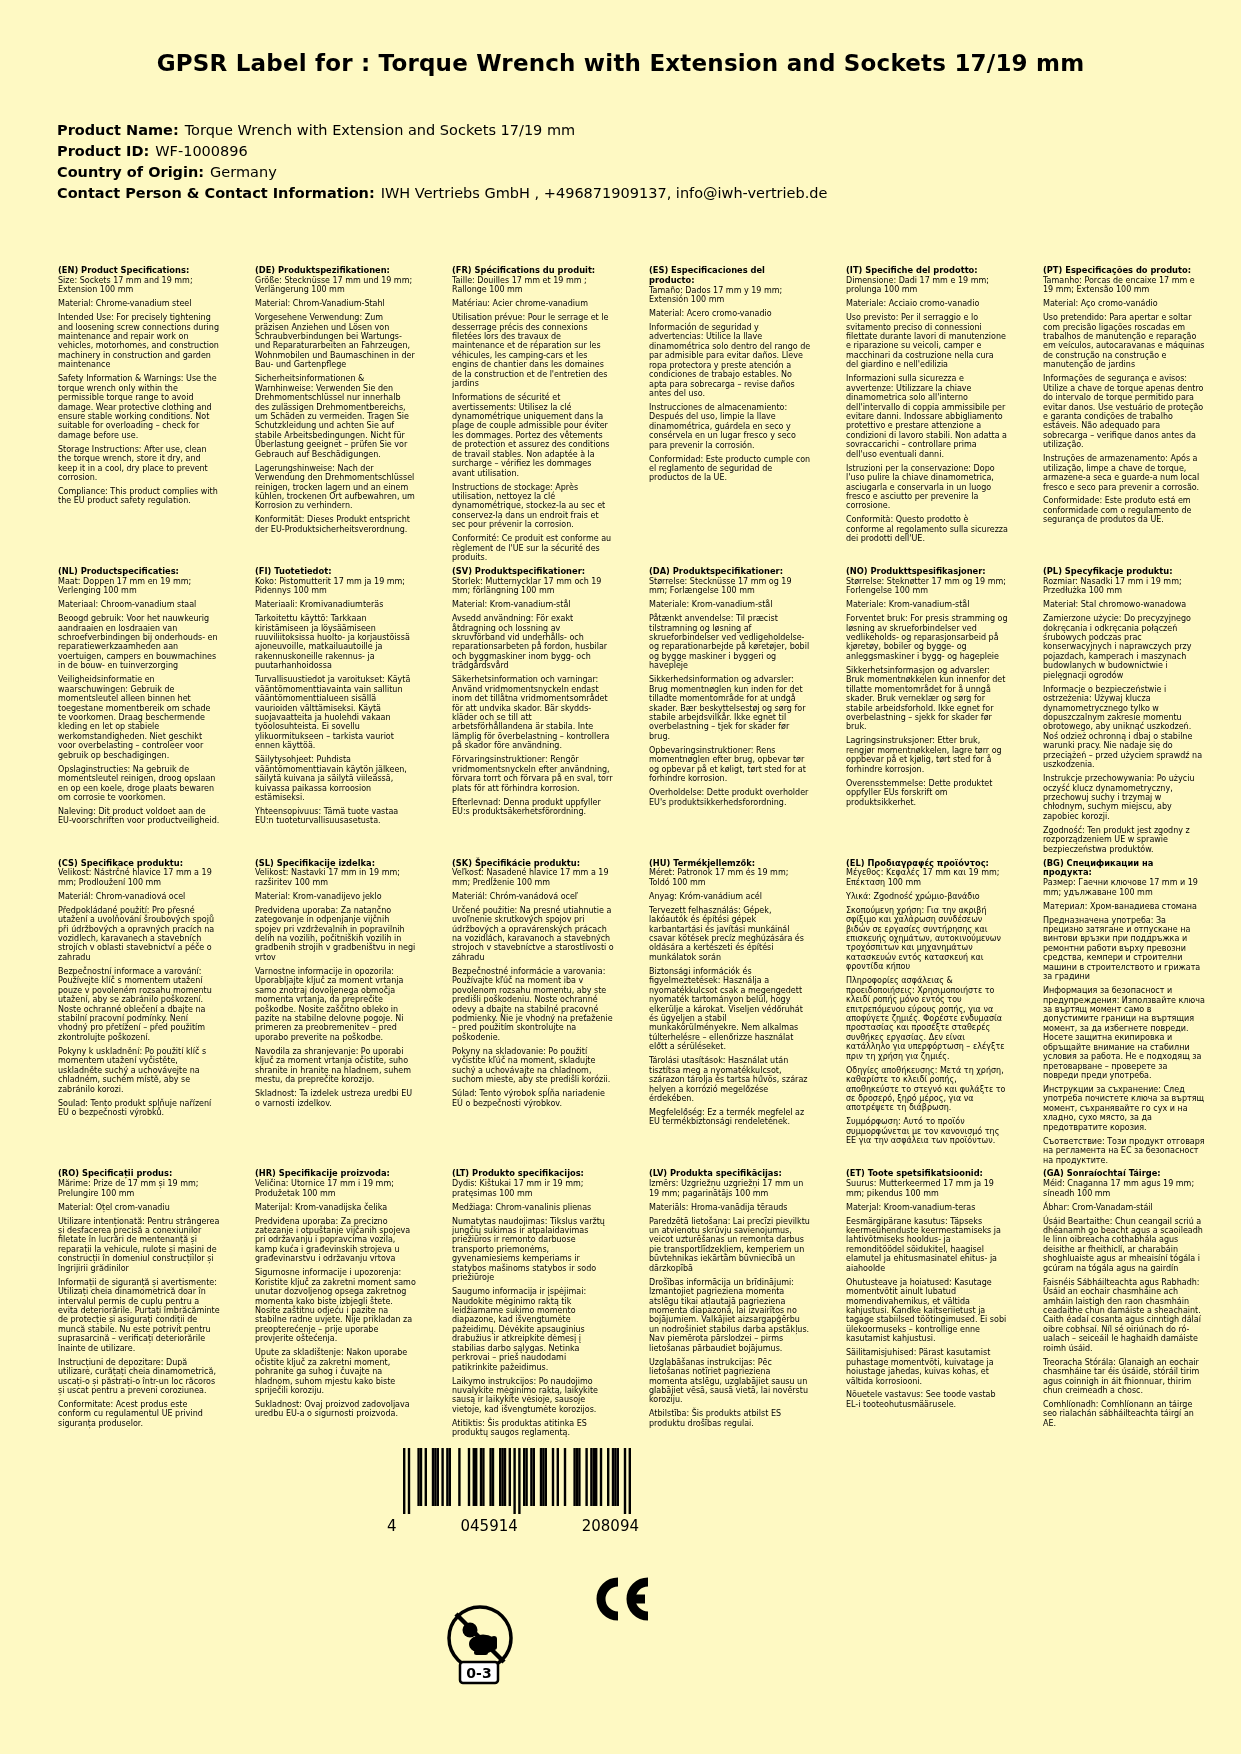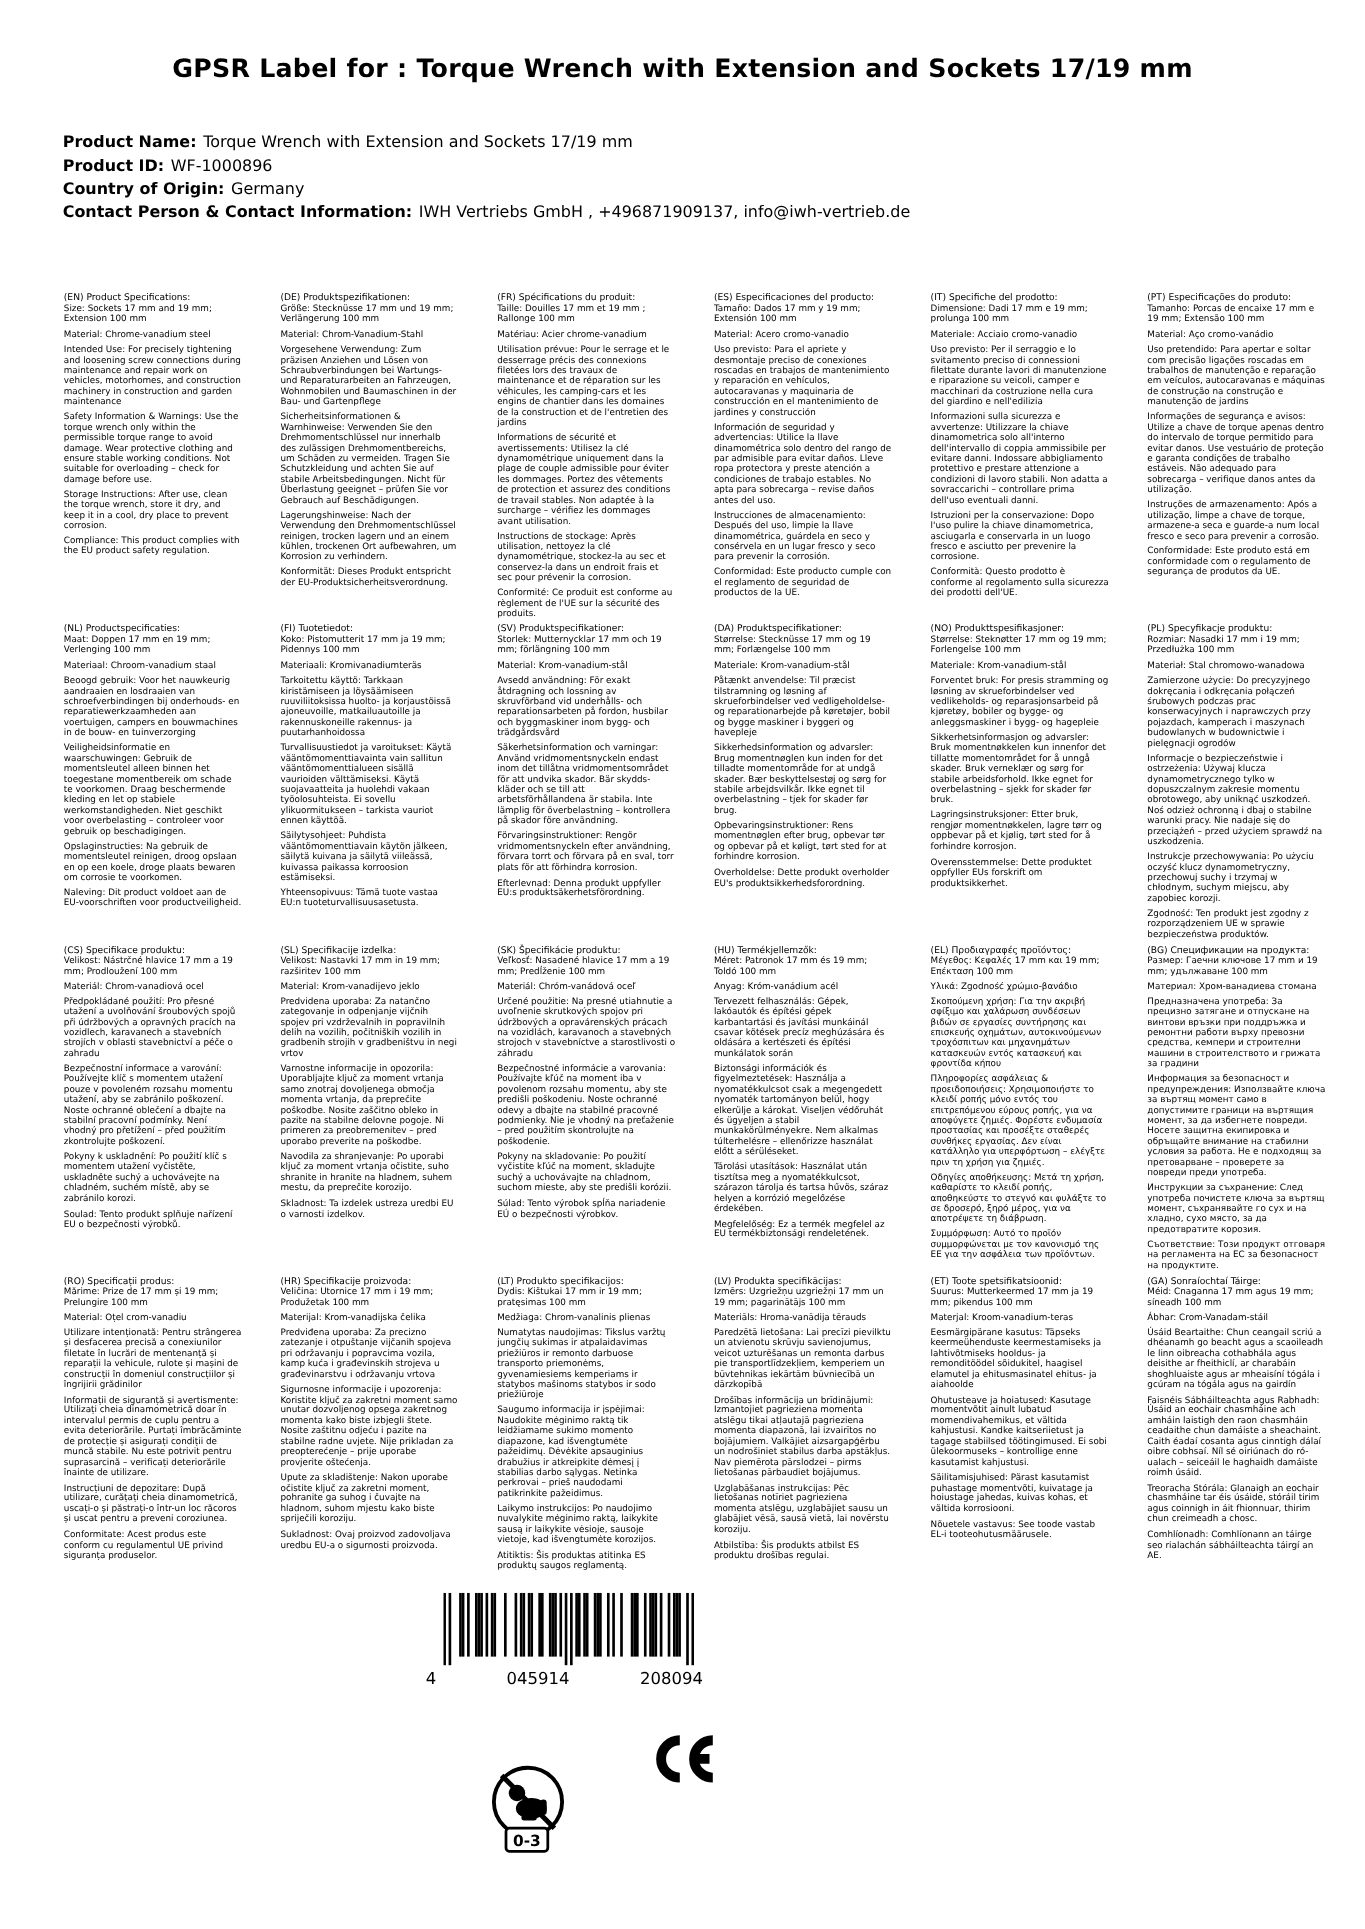--- a/index.html
+++ b/index.html
@@ -1,25 +1,25 @@
 <!DOCTYPE html>
 <html><head>
 <meta charset="utf-8">
 <style>
   html,body{margin:0;padding:0;background:#e8e8e8;}
   body{font-family:"DejaVu Sans",sans-serif;color:#000;}
-  .page{position:relative;width:1241px;height:1754px;background:#ffffff;margin:0 auto;overflow:hidden;}
+  .page{position:relative;width:1241px;height:1754px;background:#fef9c3;margin:0 auto;overflow:hidden;}
   .doc-title{position:absolute;top:50px;left:0;width:100%;text-align:center;font-size:23px;font-weight:bold;letter-spacing:.2px;}
   .info{position:absolute;top:120px;left:57px;font-size:14.5px;line-height:21px;}
   .info-row b{font-weight:bold;text-align:center;}
   .info-row span{margin-left:6px;}
   .grid{position:absolute;top:266px;left:58px;width:1147px;display:grid;grid-template-columns:repeat(6,1fr);column-gap:35px;
         grid-template-rows:minmax(271px,auto) minmax(278px,auto) minmax(278px,auto) auto;align-items:start;}
   .spec-block{overflow:visible;}
-  .spec-title{font-weight:normal;font-size:8.3px;line-height:1.18;}
+  .spec-title{font-weight:bold;font-size:8.3px;line-height:1.18;}
   .spec-par{margin:0 0 4.5px 0;font-size:8px;line-height:1.18;}
   .spec-par:first-of-type{margin-top:0;}
   .barcode{position:absolute;top:1448px;left:403px;width:228px;}
   .barcode svg{display:block;}
   .barcode-digits{display:flex;justify-content:space-between;width:252px;margin-left:-16px;margin-top:3px;font-size:15px;}
   .age-icon{position:absolute;top:1600px;left:444px;}
   .ce-icon{position:absolute;top:1574px;left:589px;}
 </style>
 </head>
 <body>
@@ -60,21 +60,20 @@
         <p class="spec-par">Matériau: Acier chrome-vanadium</p>
         <p class="spec-par">Utilisation prévue: Pour le serrage et le desserrage précis des connexions filetées lors des travaux de maintenance et de réparation sur les véhicules, les camping-cars et les engins de chantier dans les domaines de la construction et de l'entretien des jardins</p>
         <p class="spec-par">Informations de sécurité et avertissements: Utilisez la clé dynamométrique uniquement dans la plage de couple admissible pour éviter les dommages. Portez des vêtements de protection et assurez des conditions de travail stables. Non adaptée à la surcharge – vérifiez les dommages avant utilisation.</p>
         <p class="spec-par">Instructions de stockage: Après utilisation, nettoyez la clé dynamométrique, stockez-la au sec et conservez-la dans un endroit frais et sec pour prévenir la corrosion.</p>
         <p class="spec-par">Conformité: Ce produit est conforme au règlement de l'UE sur la sécurité des produits.</p>
       </div>
       <div class="spec-block">
         <div class="spec-title">(ES) Especificaciones del producto:</div>
         <p class="spec-par">Tamaño: Dados 17 mm y 19 mm; Extensión 100 mm</p>
         <p class="spec-par">Material: Acero cromo-vanadio</p>
-        <p class="spec-par">Uso previsto: Para el apriete y desmontaje preciso de conexiones roscadas en trabajos de mantenimiento y reparación en vehículos, autocaravanas y maquinaria de construcción en el mantenimiento de jardines y construcción</p>
         <p class="spec-par">Información de seguridad y advertencias: Utilice la llave dinamométrica solo dentro del rango de par admisible para evitar daños. Lleve ropa protectora y preste atención a condiciones de trabajo estables. No apta para sobrecarga – revise daños antes del uso.</p>
         <p class="spec-par">Instrucciones de almacenamiento: Después del uso, limpie la llave dinamométrica, guárdela en seco y consérvela en un lugar fresco y seco para prevenir la corrosión.</p>
         <p class="spec-par">Conformidad: Este producto cumple con el reglamento de seguridad de productos de la UE.</p>
       </div>
       <div class="spec-block">
         <div class="spec-title">(IT) Specifiche del prodotto:</div>
         <p class="spec-par">Dimensione: Dadi 17 mm e 19 mm; prolunga 100 mm</p>
         <p class="spec-par">Materiale: Acciaio cromo-vanadio</p>
         <p class="spec-par">Uso previsto: Per il serraggio e lo svitamento preciso di connessioni filettate durante lavori di manutenzione e riparazione su veicoli, camper e macchinari da costruzione nella cura del giardino e nell'edilizia</p>
         <p class="spec-par">Informazioni sulla sicurezza e avvertenze: Utilizzare la chiave dinamometrica solo all'interno dell'intervallo di coppia ammissibile per evitare danni. Indossare abbigliamento protettivo e prestare attenzione a condizioni di lavoro stabili. Non adatta a sovraccarichi – controllare prima dell'uso eventuali danni.</p>

